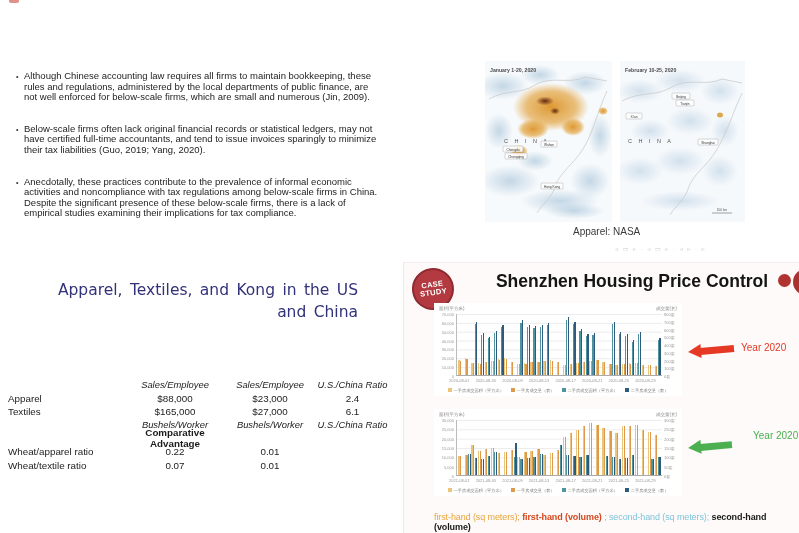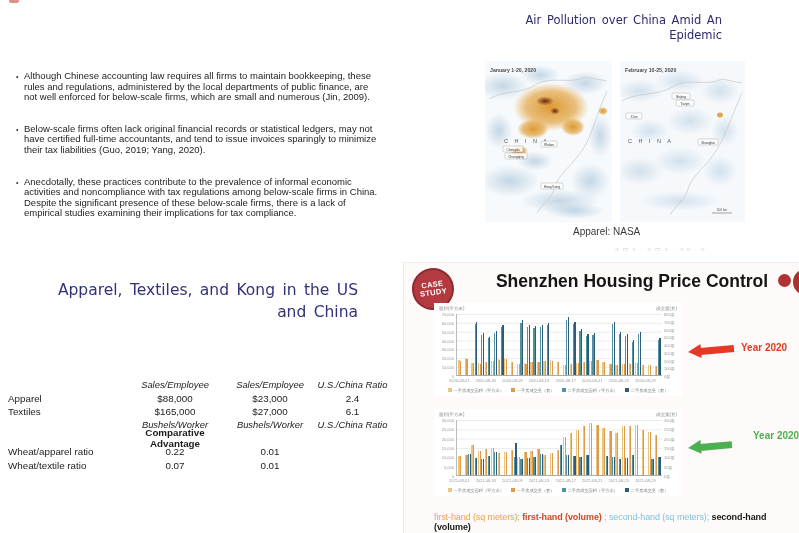--- a/index.html
+++ b/index.html
@@ -72,42 +72,40 @@
   .arrow{position:absolute;height:14px;}
   .arrow .head{position:absolute;left:0;top:0;width:0;height:0;
                border-top:7px solid transparent;border-bottom:7px solid transparent;}
   .arrow .tail{position:absolute;left:12px;top:3.5px;height:7px;}
   .arrow-red{left:284px;top:80px;width:47px;transform:rotate(-5deg);}
   .arrow-red .head{border-right:13px solid #e53825;}
   .arrow-red .tail{width:34px;background:#e53825;}
   .arrow-green{left:284px;top:176px;width:45px;transform:rotate(-5deg);}
   .arrow-green .head{border-right:13px solid #4caf50;}
   .arrow-green .tail{width:32px;background:#4caf50;}
-  .ann{position:absolute;font-size:10px;font-weight:bold;white-space:nowrap;}
+  .ann{position:absolute;font-size:10px;font-weight:normal;white-space:nowrap;}
   .ann-red{left:337px;top:79px;color:#e53825;}
   .ann-green{left:349px;top:167px;color:#4caf50;}
   .caption{position:absolute;left:30px;top:249px;width:350px;font-size:9px;letter-spacing:-.1px;}
 </style>
 </head>
 <body>
 
 <div class="page">
 
   <section class="q tl">
     <div class="corner-mark"></div>
     <div class="bullets" id="bullets">
         <div class="bullet"><span class="mark">•</span><span>Although Chinese accounting law requires all firms to maintain bookkeeping, these rules and regulations, administered by the local departments of public finance, are not well enforced for below-scale firms, which are small and numerous (Jin, 2009).</span></div>
         <div class="bullet"><span class="mark">•</span><span>Below-scale firms often lack original financial records or statistical ledgers, may not have certified full-time accountants, and tend to issue invoices sparingly to minimize their tax liabilities (Guo, 2019; Yang, 2020).</span></div>
         <div class="bullet"><span class="mark">•</span><span>Anecdotally, these practices contribute to the prevalence of informal economic activities and noncompliance with tax regulations among below-scale firms in China. Despite the significant presence of these below-scale firms, there is a lack of empirical studies examining their implications for tax compliance.</span></div>
       </div>
   </section>
 
   <section class="q tr">
-    <h2 class="tr-title"><span>Air Pollution over China Amid An</span><br>
-      <span>Epidemic</span></h2>
 
     <svg class="map left" width="127" height="161" viewBox="0 0 127 161">
       <defs>
         <radialGradient id="gBlue">
             <stop offset="0" stop-color="#8fb3cf" stop-opacity=".5"></stop>
             <stop offset="1" stop-color="#8fb3cf" stop-opacity="0"></stop>
           </radialGradient>
         <radialGradient id="gOr">
             <stop offset="0" stop-color="#dd9327" stop-opacity=".95"></stop>
             <stop offset=".65" stop-color="#e4aa4e" stop-opacity=".75"></stop>

